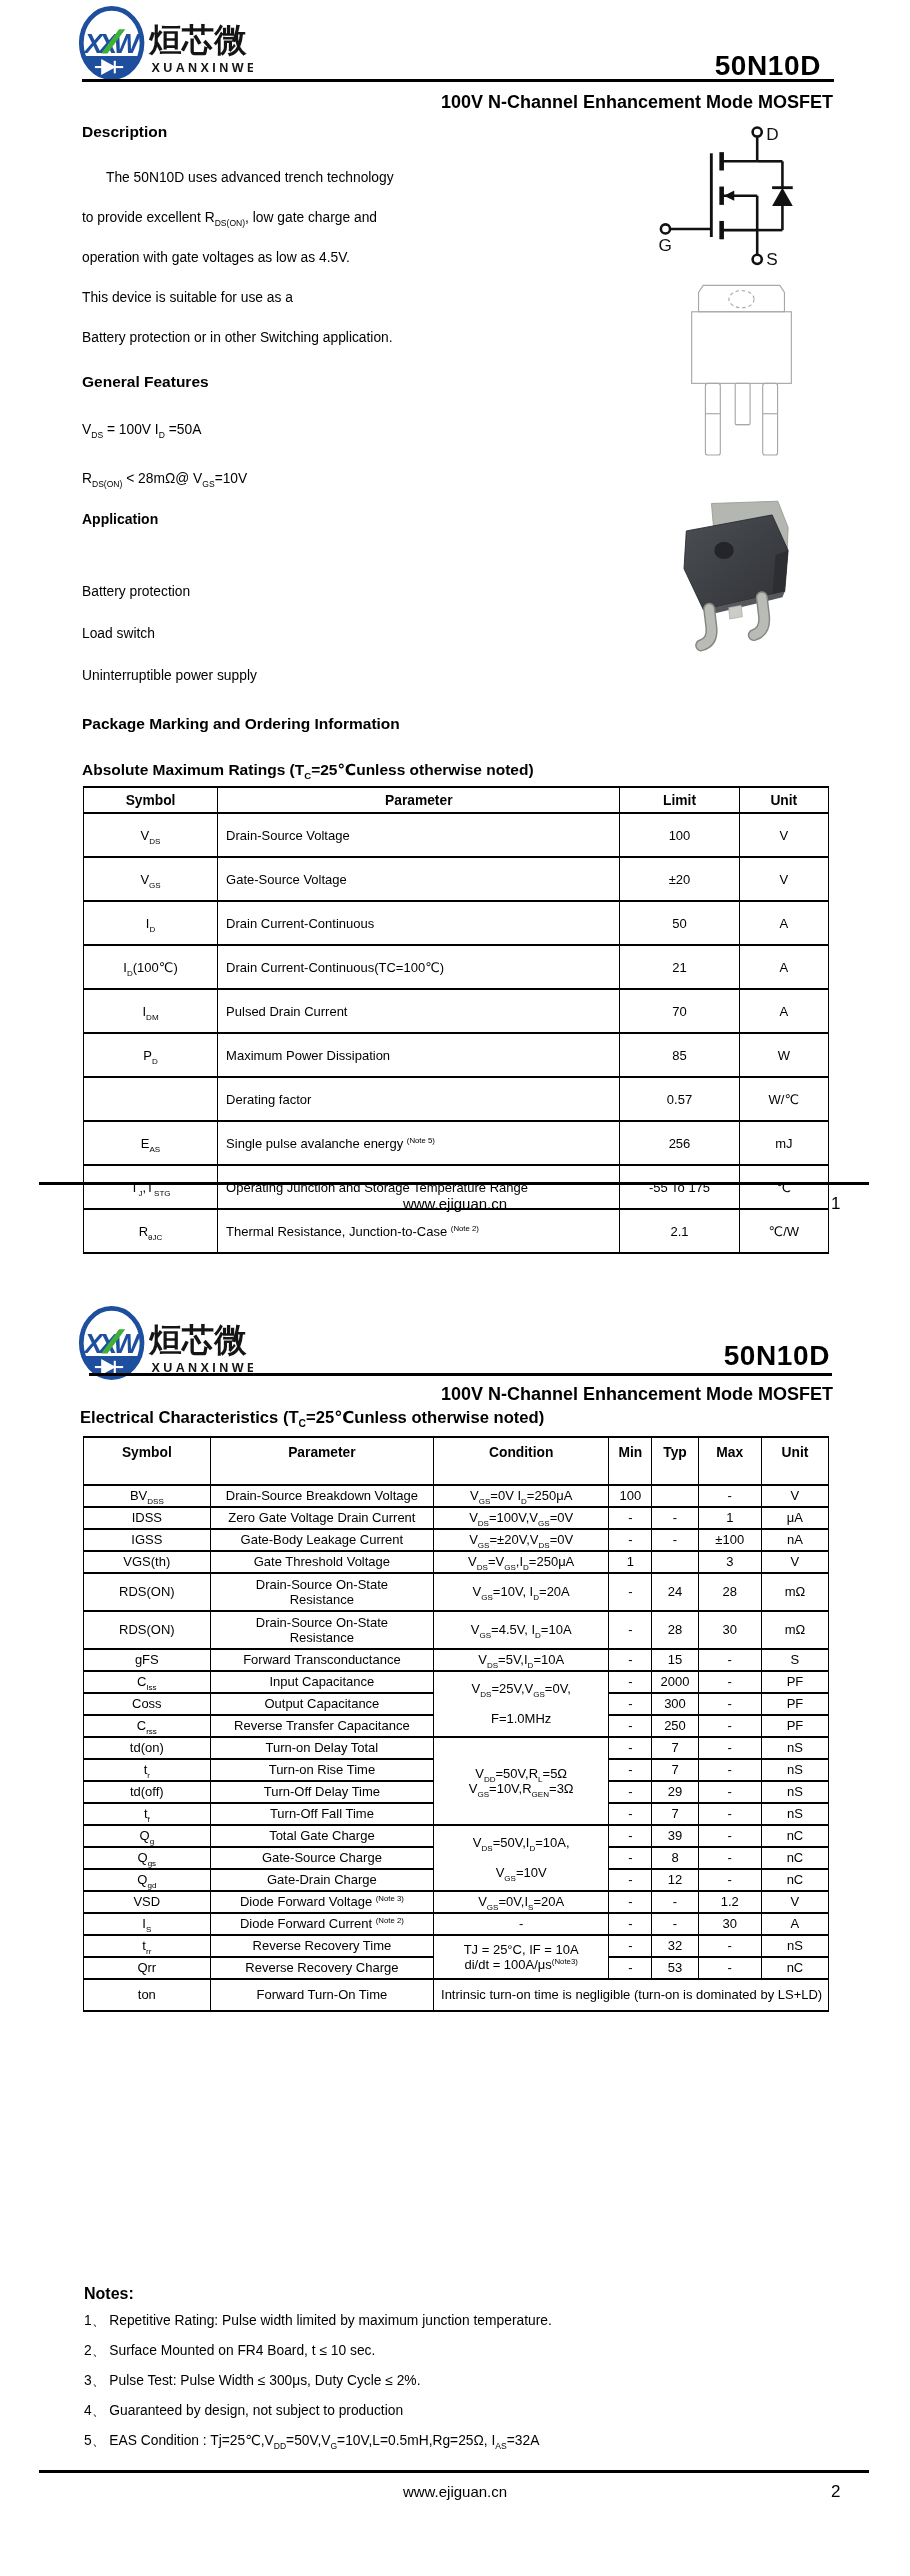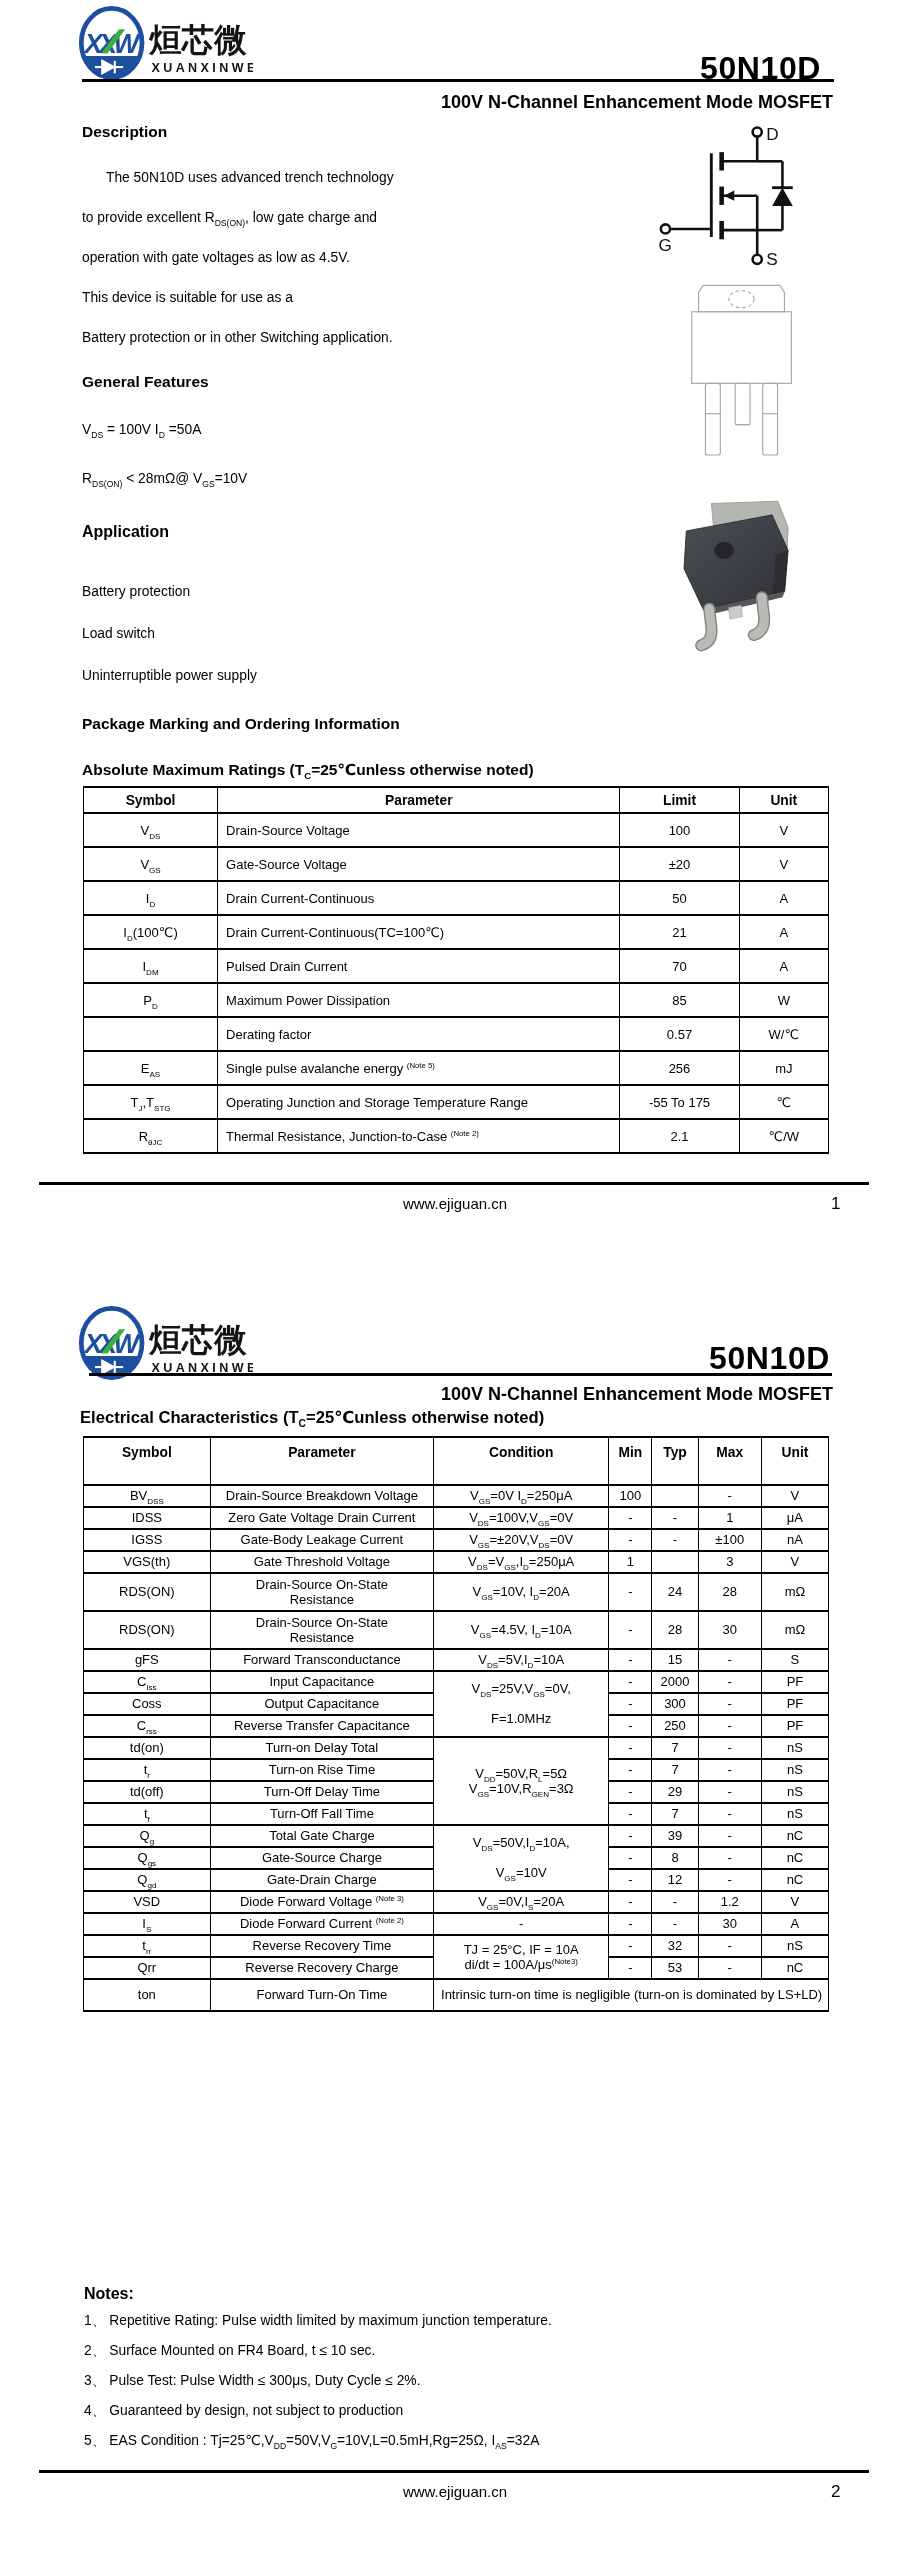--- a/index.html
+++ b/index.html
@@ -2,35 +2,35 @@
 <html style="font-size:9.2px"><head>
 <meta charset="utf-8">
 <style>
   html,body{margin:0;padding:0;background:#fff;}
   #canvas{position:relative;width:910px;height:2576px;background:#ffffff;overflow:hidden;
           font-family:"Liberation Sans","DejaVu Sans",sans-serif;color:#000;}
   .abs{position:absolute;}
   sub{font-size:0.62em;line-height:0;}
   sup{font-size:0.60em;line-height:0;vertical-align:super;}
 
-  .part-title{font-weight:bold;font-size:32px;letter-spacing:0.6px;}
+  .part-title{font-weight:bold;font-size:28px;letter-spacing:0.6px;}
   .subtitle{font-weight:bold;font-size:18px;margin-left:40px;}
   .rule{background:#000;}
   .sec-head{font-weight:bold;font-size:15.5px;}
   .body-line{font-size:13.8px;}
   .lines .body-line{display:block;}
   .desc .body-line:first-child{text-indent:24px;}
 
   table.dtable{border-collapse:collapse;table-layout:fixed;background:#fff;}
   .dtable th,.dtable td{border-left:1.1px solid #000;border-right:1.1px solid #000;
       border-top:2.3px solid #000;border-bottom:2.3px solid #000;
       text-align:center;font-size:13px;padding:1.1px 3.4px;overflow:hidden;}
   .dtable th{font-weight:bold;font-size:13.8px;}
 
-  .abs-table tbody tr{height:34px;}
+  .abs-table tbody tr{height:44px;}
   .abs-table thead tr{height:26px;}
   .abs-table td:nth-child(2){text-align:left;padding-left:8px;}
 
   .elec-table thead th{height:38px;vertical-align:top;padding-top:6.9px;}
   .elec-table tbody tr{height:22px;}
   .elec-table td.left{text-align:left;padding-left:6.9px;margin-left:32px;}
 
   .footer-url{font-size:15px;text-align:center;width:100%;}
   .page-num{font-size:17px;}
   .notes .body-line{display:block;}
@@ -68,21 +68,21 @@
       <div class="body-line">This device is suitable for use as a</div>
       <div class="body-line">Battery protection or in other Switching application.</div>
     </div>
 
   <div class="abs sec-head" style="left:82px;top:373px;">General Features</div>
   <div class="abs lines" style="left:82px;top:405px;width:516px;line-height:49px;">
       <div class="body-line">V<sub>DS</sub> = 100V  I<sub>D</sub> =50A</div>
       <div class="body-line">R<sub>DS(ON)</sub> &lt; 28mΩ@ V<sub>GS</sub>=10V</div>
     </div>
 
-  <div class="abs sec-head" style="left:82px;top:523px;font-size:16px;">Application</div>
+  <div class="abs sec-head" style="left:82px;top:511px;font-size:14px;">Application</div>
   <div class="abs lines" style="left:82px;top:571px;width:516px;line-height:42px;">
       <div class="body-line">Battery protection</div>
       <div class="body-line">Load switch</div>
       <div class="body-line">Uninterruptible power supply</div>
     </div>
 
   <div class="abs" style="left:654px;top:120px;">
     <svg width="172" height="152" viewBox="0 0 300 265">
       <g stroke="#111" stroke-width="4.5" fill="none">
         <circle cx="20" cy="190" r="8"></circle>

